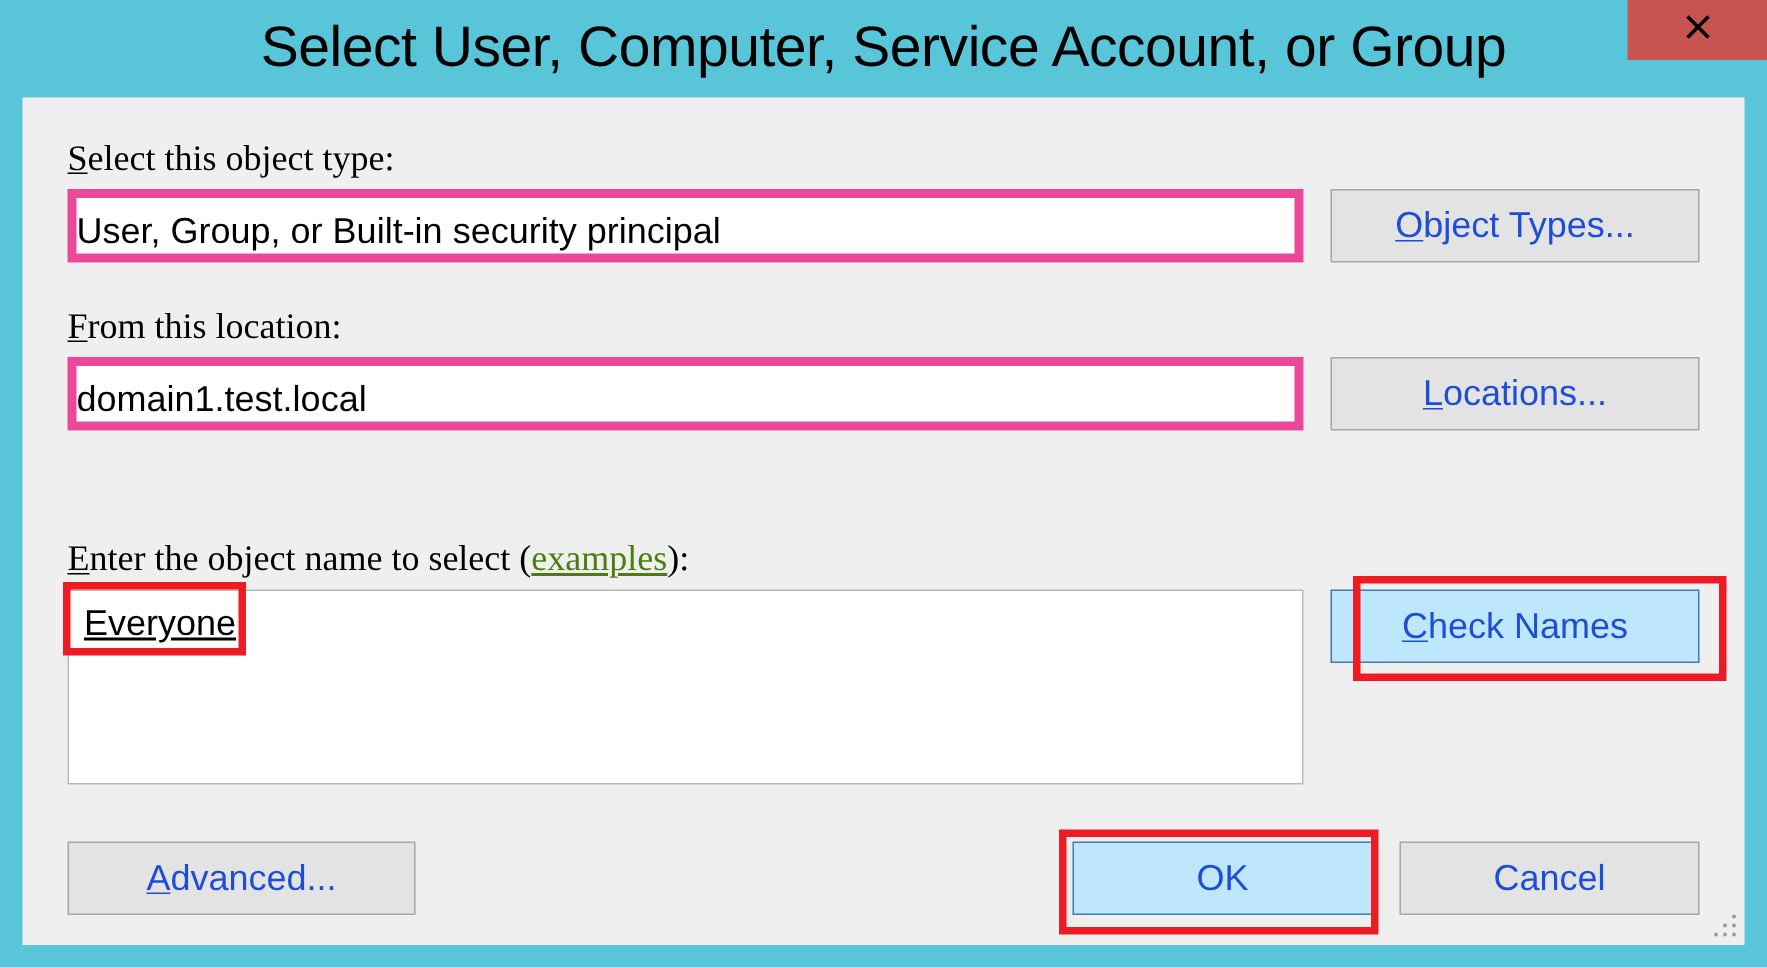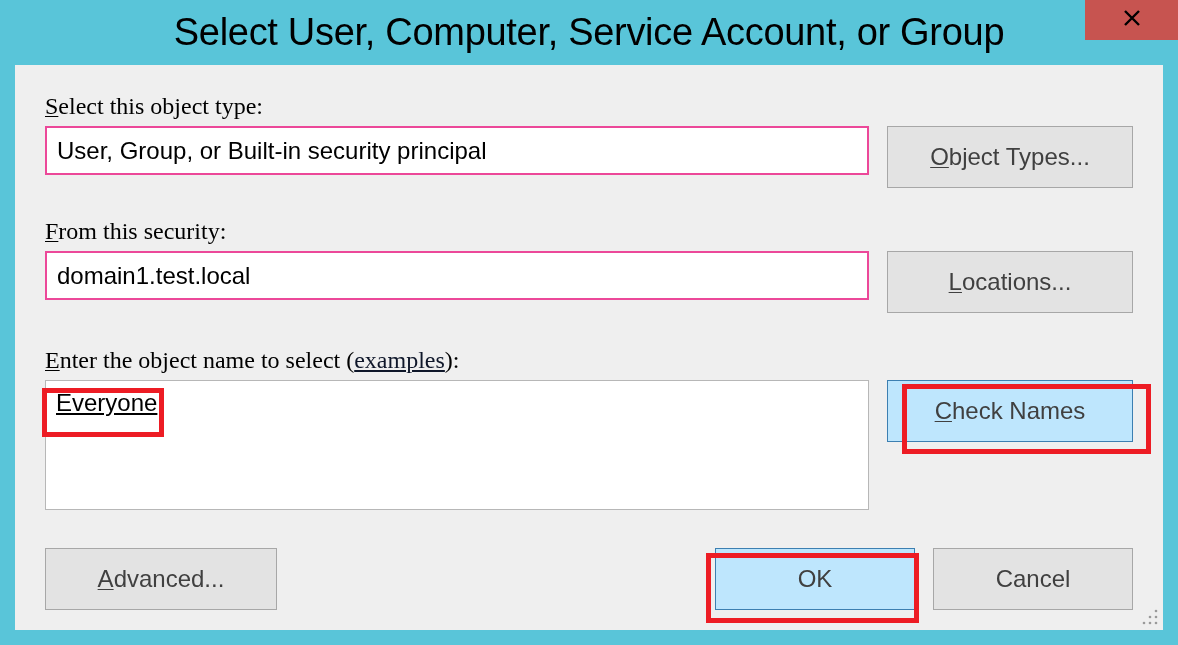--- a/index.html
+++ b/index.html
@@ -52,34 +52,34 @@
       font-size: 24px;
       color: #000;
       grid-column: 1;
       font-family: Liberation Serif, serif;
     }
     .und { text-decoration: underline; text-decoration-thickness: 1px; text-underline-offset: 2px; }
 
     .textbox {
       height: 49px;
       background: #fff;
-      border: 2px solid #ec4899;
+      border: 6px solid #ec4899;
       font-size: 24px;
       color: #000;
-      padding: 8px 10px;
+      padding: 8px 0;
       line-height: 30px;
     }
     .textbox.ro { background: #fff; }
 
     .btn {
-      height: 62px;
+      height: 49px;
       background: #e3e3e3;
       border: 1px solid #a7a7a7;
       font-size: 24px;
-      color: #404040;
+      color: #1d4ed8;
       display: flex;
       align-items: center;
       justify-content: center;
       cursor: default;
       white-space: nowrap;
     }
     .btn.highlight {
       background: #bee6fd;
       border: 1px solid #3c7fb1;
     }
@@ -88,21 +88,21 @@
     .row-object-type-box { grid-column: 1; grid-row: 2; }
     .row-object-type-btn { grid-column: 2; grid-row: 2; }
 
     .row-location-spacer { grid-column: 1 / -1; grid-row: 3; height: 18px; }
     .row-location-label { grid-column: 1; grid-row: 4; }
     .row-location-box { grid-column: 1; grid-row: 5; }
     .row-location-btn { grid-column: 2; grid-row: 5; }
 
     .row-name-spacer { grid-column: 1 / -1; grid-row: 6; height: 18px; }
     .row-name-label { grid-column: 1; grid-row: 7; }
-    .row-name-examples { color: #0f172a; text-decoration: underline; cursor: pointer; }
+    .row-name-examples { color: #4d7c0f; text-decoration: underline; cursor: pointer; }
     .row-name-box-wrap { grid-column: 1; grid-row: 8; position: relative; height: 130px; }
     .row-name-box {
       width: 100%; height: 130px;
       background: #fff; border: 1px solid #b7b7b7;
       font-size: 24px; padding: 8px 10px;
     }
     .row-name-btn { grid-column: 2; grid-row: 8; align-self: start; }
 
     .everyone-text { text-decoration: underline; }
 
@@ -148,21 +148,21 @@
       <span class="und">S</span><span>elect this object type:</span>
     </div>
     <div class="textbox ro row-object-type-box">User, Group, or Built-in security principal</div>
     <div class="btn row-object-type-btn">
       <span><span class="und">O</span><span>bject Types...</span></span>
     </div>
 
     <div class="row-location-spacer"></div>
 
     <div class="label row-location-label">
-      <span class="und">F</span><span>rom this security:</span>
+      <span class="und">F</span><span>rom this location:</span>
     </div>
     <div class="textbox ro row-location-box">domain1.test.local</div>
     <div class="btn row-location-btn">
       <span><span class="und">L</span><span>ocations...</span></span>
     </div>
 
     <div class="row-name-spacer"></div>
 
     <div class="label row-name-label">
       <span class="und">E</span><span>nter the object name to select (</span><span class="row-name-examples">examples</span><span>):</span>

